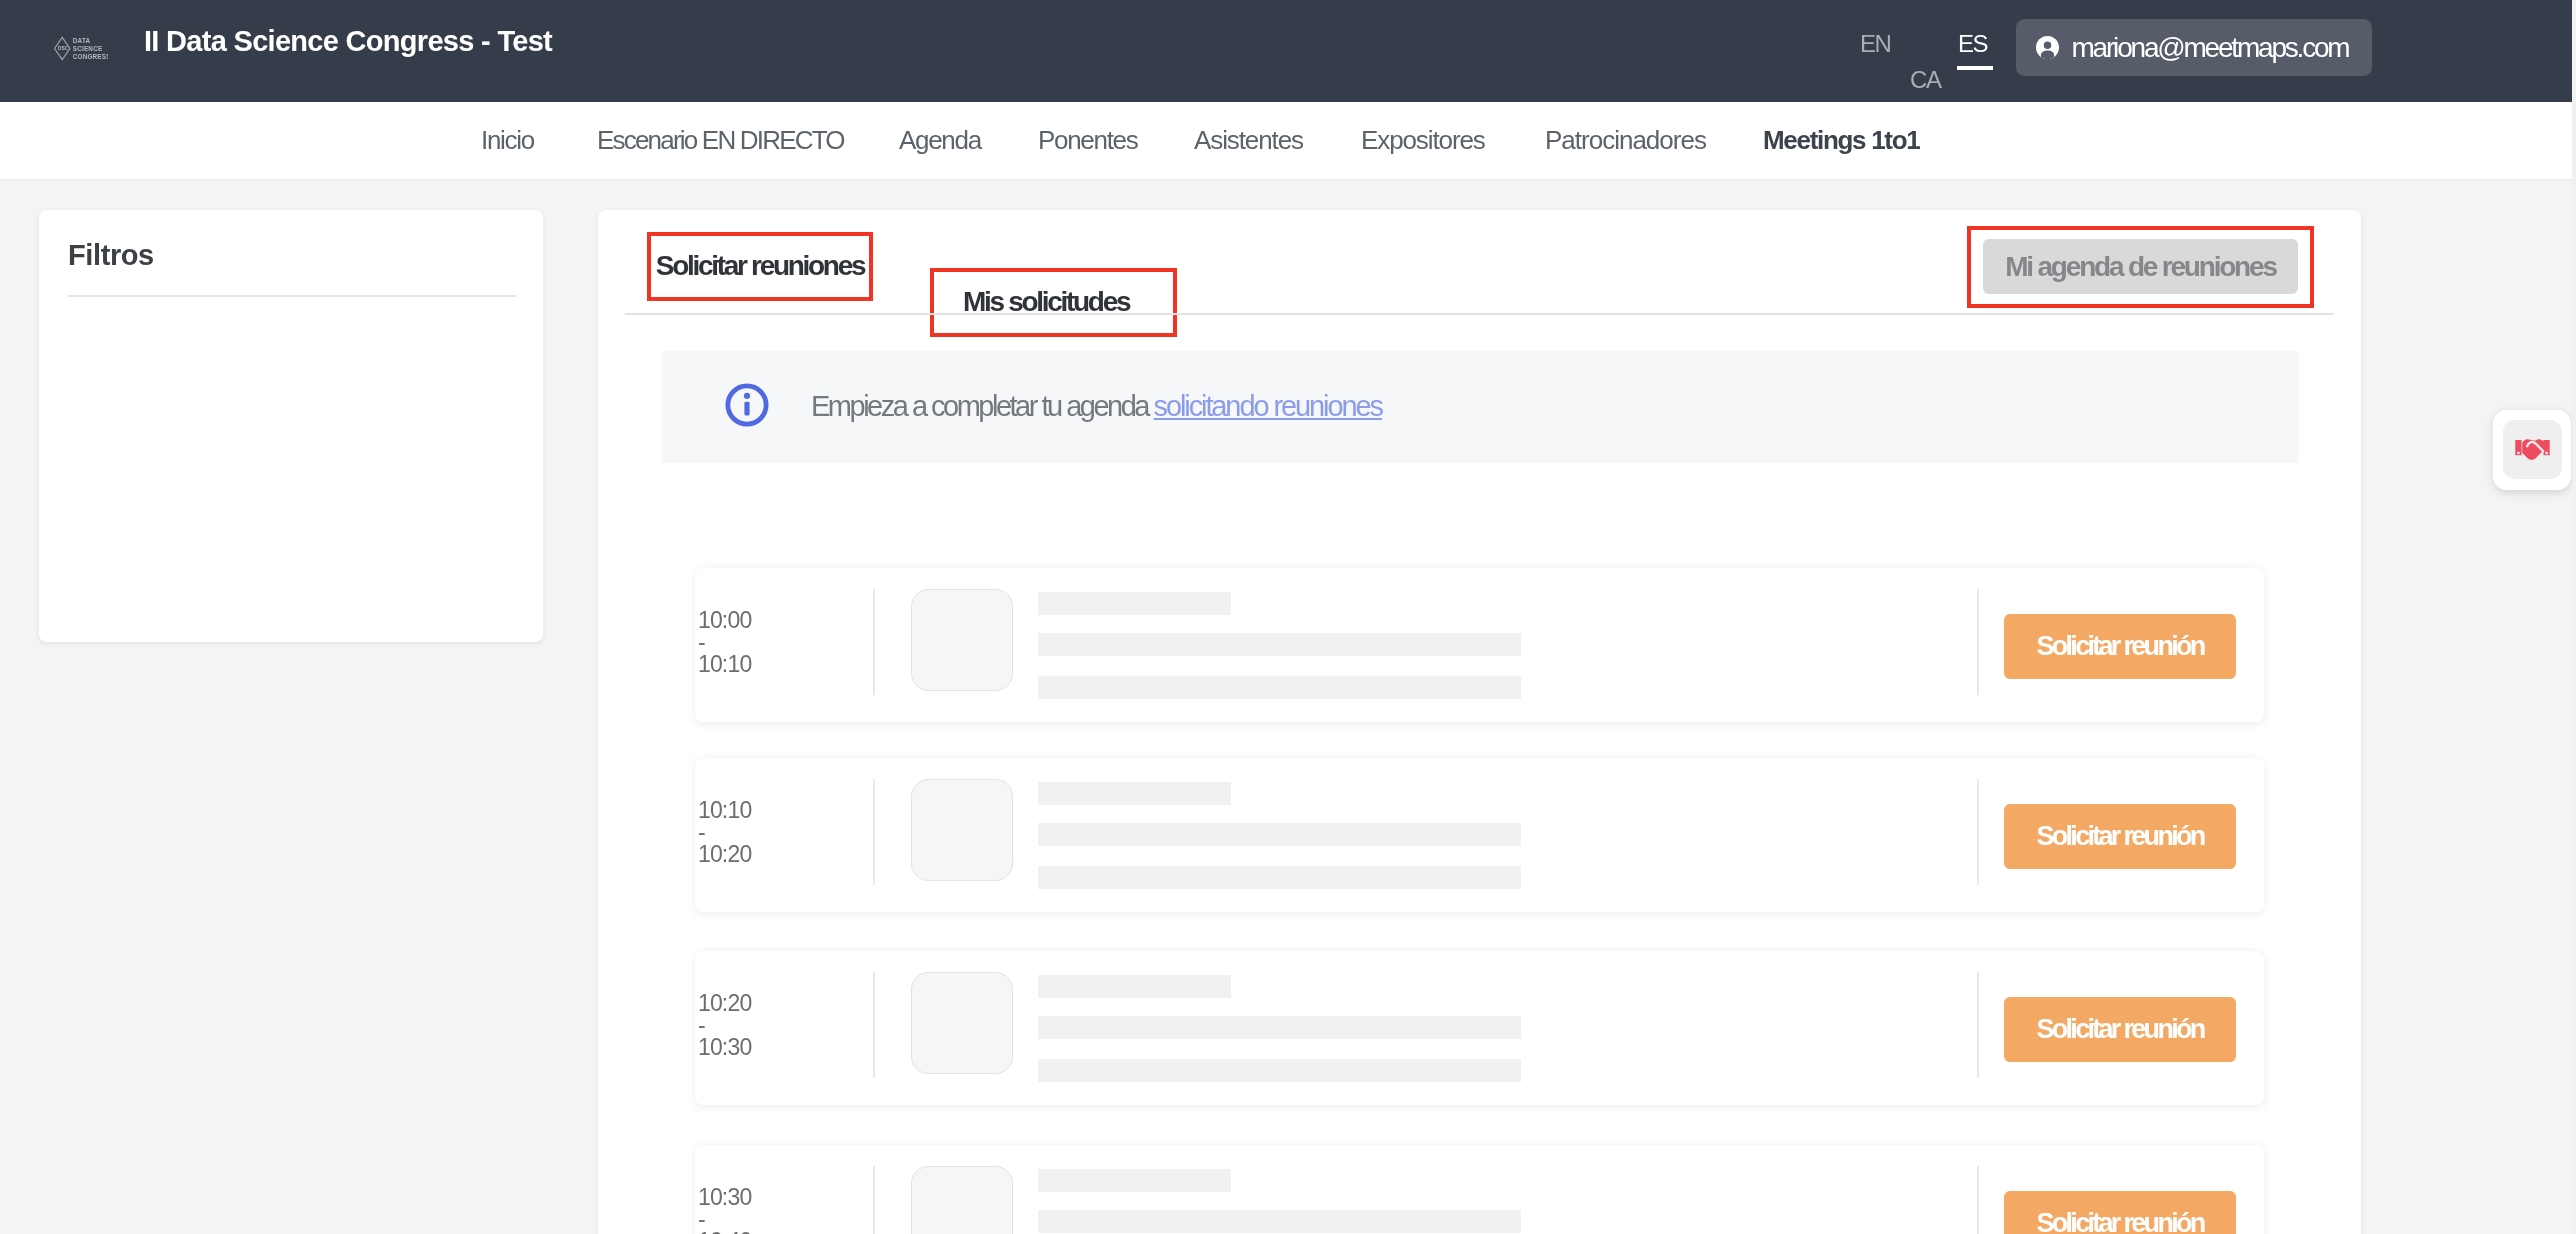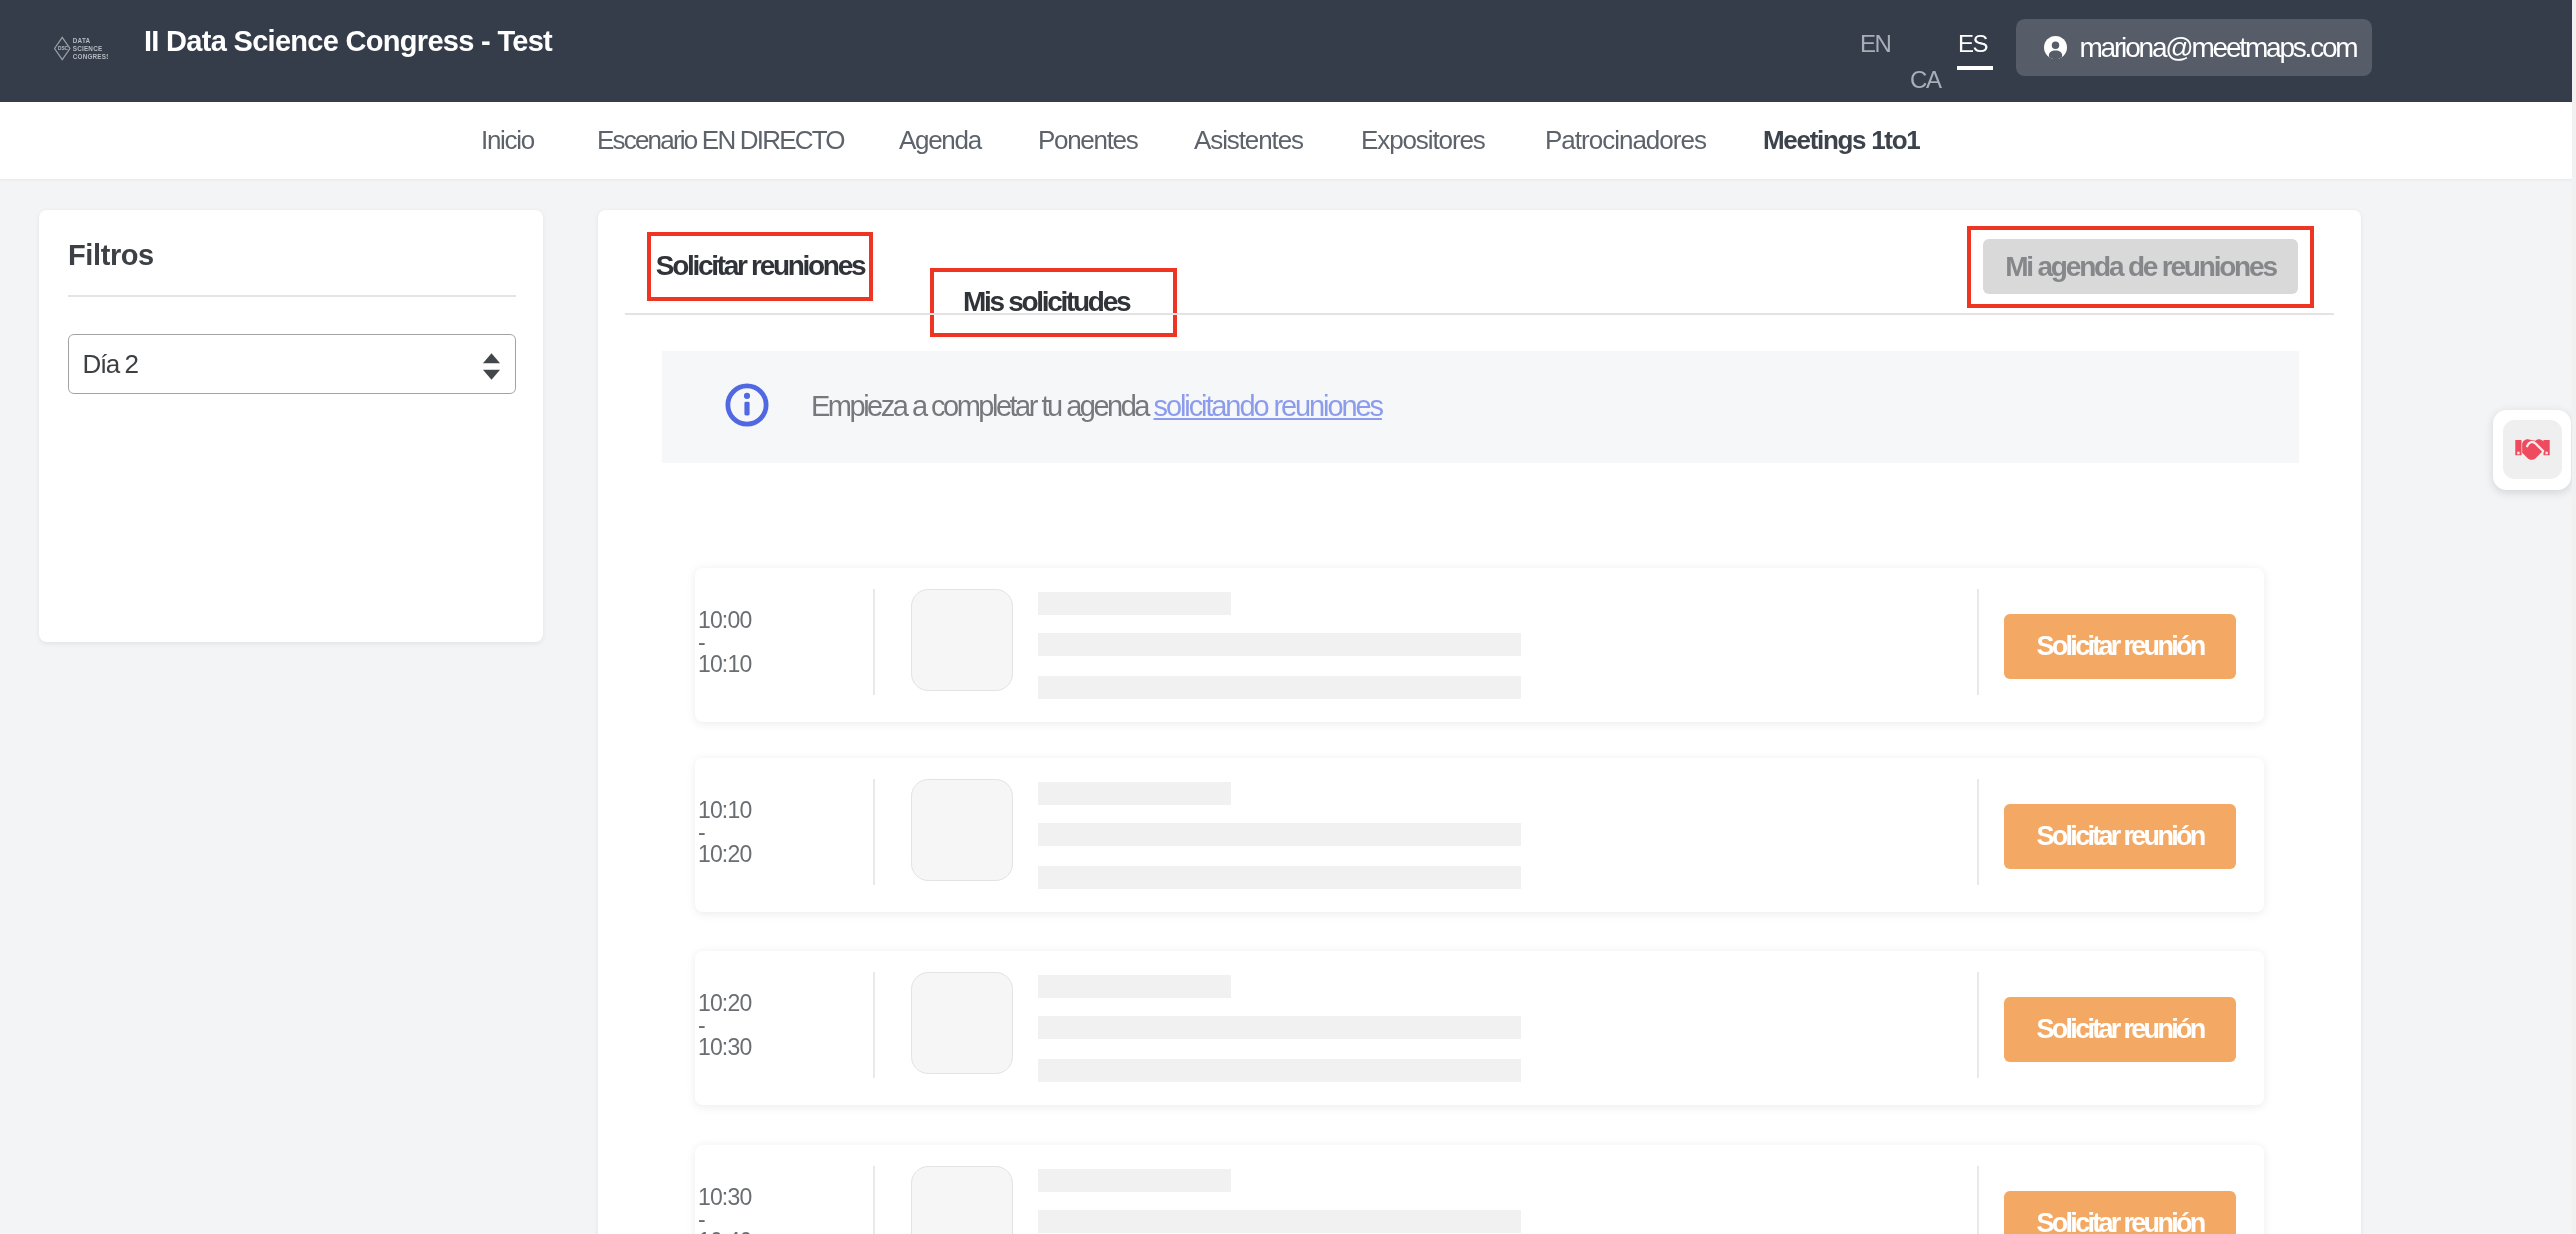--- a/index.html
+++ b/index.html
@@ -6,21 +6,21 @@
 html,body { width:2576px; height:1234px; overflow:hidden; }
 body { position:relative; background:#f3f4f5; font-family:"Liberation Sans", sans-serif; }
 .abs { position:absolute; }
 
 
 .header { left:0; top:0; width:2576px; height:102px; background:#353d4a; }
 .title { left:144px; top:26px; font-size:29px; line-height:30px; font-weight:bold; color:#fff; letter-spacing:-0.7px; }
 .lang { top:30px; font-size:24px; color:#a9aeb6; letter-spacing:-1.4px; }
 .lang.es { color:#fff; }
 .es-under { left:1957px; top:66px; width:36px; height:3.9px; background:#fff; }
-.pill { left:2016px; top:19px; width:356px; height:57px; background:#565d68; border-radius:8.7px; display:flex; align-items:center; padding-left:28px; }
+.pill { left:2016px; top:19px; width:356px; height:57px; background:#565d68; border-radius:8.7px; display:flex; align-items:center; padding-left:20px; }
 .pill .email { color:#fff; font-size:28px; margin-left:12.5px; letter-spacing:-2.2px; }
 
 
 .nav { left:0; top:102px; width:2576px; height:77px; background:#fff; box-shadow:0 1px 2.9px rgba(0,0,0,0.06);padding-left:48px; }
 .nav span { position:absolute; top:0; height:77px; line-height:77px; font-size:26px; color:#5c636b; letter-spacing:-1.3px; }
 .nav span.active { color:#3c434c; font-weight:bold; }
 
 
 .card { background:#fff; border-radius:7.7px; box-shadow:0 1.9px 5.8px rgba(0,0,0,0.07); }
 .sidebar { left:39px; top:210px; width:504px; height:432px; }
@@ -101,27 +101,20 @@
   <span style="left:1038px;">Ponentes</span>
   <span style="left:1194px; letter-spacing:-1.1px;">Asistentes</span>
   <span style="left:1361px; letter-spacing:-1.1px;">Expositores</span>
   <span style="left:1545px; letter-spacing:-1px;">Patrocinadores</span>
   <span class="active" style="left:1763px;">Meetings 1to1</span>
 </div>
 
 <div class="abs card sidebar">
   <div class="abs filtros">Filtros</div>
   <div class="abs side-hr"></div>
-  <div class="abs select">
-    <span class="val">Día 2</span>
-    <svg width="19" height="27" viewBox="0 0 20 28">
-      <polygon points="10,0 19,10.5 1,10.5" fill="#43474c"></polygon>
-      <polygon points="1,17.5 19,17.5 10,28" fill="#43474c"></polygon>
-    </svg>
-  </div>
 </div>
 
 <div class="abs card main">
   <div class="abs redbox tab1">
       <div class="tabtext">Solicitar reuniones</div>
     </div>
   <div class="abs redbox tab2">
       <div class="tabtext" style="text-align:left; padding-left:29px;">Mis solicitudes</div>
     </div>
   <div class="abs redbox redbox3"></div>

